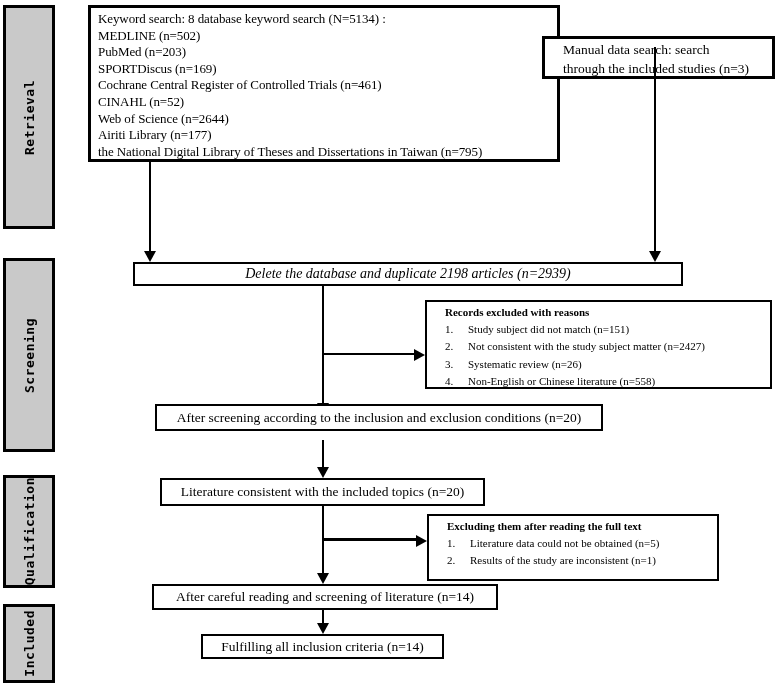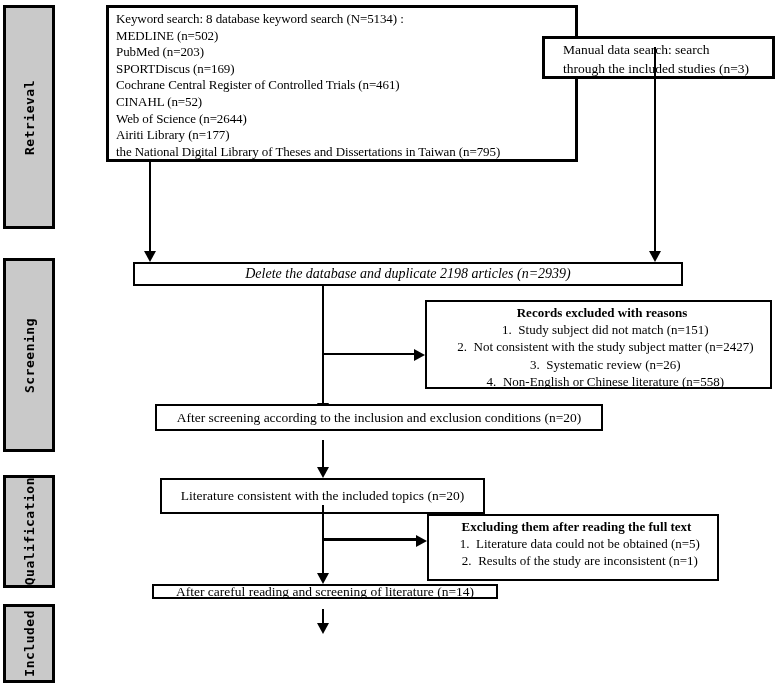--- a/index.html
+++ b/index.html
@@ -24,21 +24,21 @@
     border:2.5px solid #000; overflow:visible;
   }
   .thick { border-width:3px; }
   .center-text {
     display:flex; align-items:center; justify-content:center;
     white-space:nowrap; font-size:13.5px;
   }
   .kw-box { padding:3px 4px 2px 7px; font-size:13px; line-height:16.6px; letter-spacing:-0.1px; }
   .kw-line { white-space:nowrap; }
   .manual-box { padding:2px 18px; font-size:13.5px; line-height:18.5px;margin-top:31px; }
-  .list-box { padding:2px 5px 2px 12px; font-size:13px; line-height:17.2px;text-align:center; }
+  .list-box { padding:2px 5px 2px 18px; font-size:11px; line-height:17.2px; }
   .list-title { font-weight:bold; white-space:nowrap; }
   .num-list { margin:0; padding:0; list-style:none; counter-reset: itm; }
   .num-list li { counter-increment: itm; white-space:nowrap; }
   .num-list li::before { content: counter(itm) "."; display:inline-block; width:23px; }
   
   .vline { position:absolute; width:2.5px; background:#000; }
   .hline { position:absolute; height:2.5px; background:#000; }
   .arr-down { position:absolute; width:0; height:0;
     border-left:6px solid transparent; border-right:6px solid transparent;
     border-top:11px solid #000; }
@@ -57,21 +57,21 @@
   <div class="stage-box" style="top:258px; height:194px;">
     <span class="stage-label">Screening</span>
   </div>
   <div class="stage-box" style="top:475px; height:113px;">
     <span class="stage-label">Qualification</span>
   </div>
   <div class="stage-box" style="top:604px; height:79px;">
     <span class="stage-label">Included</span>
   </div>
 
-  <div class="flow-box thick kw-box" style="left:106px; top:5px; width:472px; height:157px;">
+  <div class="flow-box thick kw-box" style="left:88px; top:5px; width:472px; height:157px;">
     <div class="kw-line">Keyword search: 8 database keyword search (N=5134) :</div>
     <div class="kw-line">MEDLINE (n=502)</div>
     <div class="kw-line">PubMed (n=203)</div>
     <div class="kw-line">SPORTDiscus (n=169)</div>
     <div class="kw-line">Cochrane Central Register of Controlled Trials (n=461)</div>
     <div class="kw-line">CINAHL (n=52)</div>
     <div class="kw-line">Web of Science (n=2644)</div>
     <div class="kw-line">Airiti Library (n=177)</div>
     <div class="kw-line">the National Digital Library of Theses and Dissertations in Taiwan (n=795)</div>
   </div>
@@ -104,38 +104,41 @@
     </ol>
   </div>
 
   <div class="flow-box center-text" style="left:155px; top:404px; width:448px; height:27px;">
     <span>After screening according to the inclusion and exclusion conditions (n=20) </span>
   </div>
 
   <div class="vline" style="left:321.5px; top:440px; height:28px;"></div>
   <div class="arr-down" style="left:316.5px; top:467px;"></div>
 
-  <div class="flow-box center-text" style="left:160px; top:478px; width:325px; height:36px;">
+  <div class="flow-box center-text" style="left:160px; top:478px; width:325px; height:28px;">
     <span>Literature consistent with the included topics (n=20) </span>
   </div>
 
   <div class="vline" style="left:321.5px; top:505px; height:69px;"></div>
   <div class="arr-down" style="left:316.5px; top:573px;"></div>
   <div class="hline" style="left:323px; top:538px; width:94px;"></div>
   <div class="arr-right" style="left:416px; top:534.5px;"></div>
 
   <div class="flow-box list-box" style="left:427px; top:514px; width:292px; height:67px;">
     <div class="list-title">Excluding them after reading the full text</div>
     <ol class="num-list">
       <li>Literature data could not be obtained (n=5) </li>
       <li>Results of the study are inconsistent (n=1) </li>
     </ol>
   </div>
 
-  <div class="flow-box center-text" style="left:152px; top:584px; width:346px; height:15px;">
+  <div class="flow-box center-text" style="left:152px; top:584px; width:346px; height:26px;">
     <span>After careful reading and screening of literature (n=14) </span>
   </div>
 
   <div class="vline" style="left:321.5px; top:609px; height:15px;"></div>
   <div class="arr-down" style="left:316.5px; top:623px;"></div>
 
+  <div class="flow-box center-text" style="left:201px; top:634px; width:243px; height:25px;">
+    <span>Fulfilling all inclusion criteria (n=14) </span>
+  </div>
 
 </div>
 
 </body></html>

